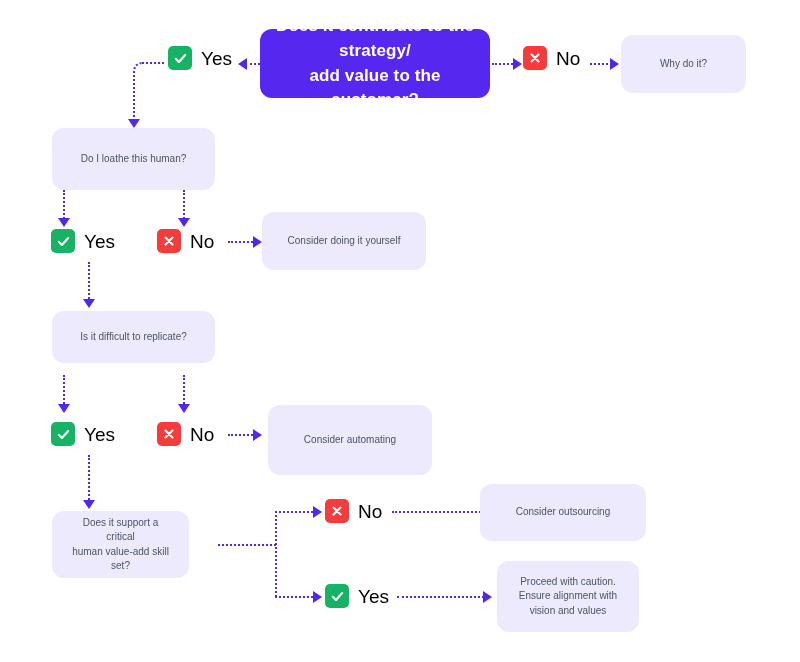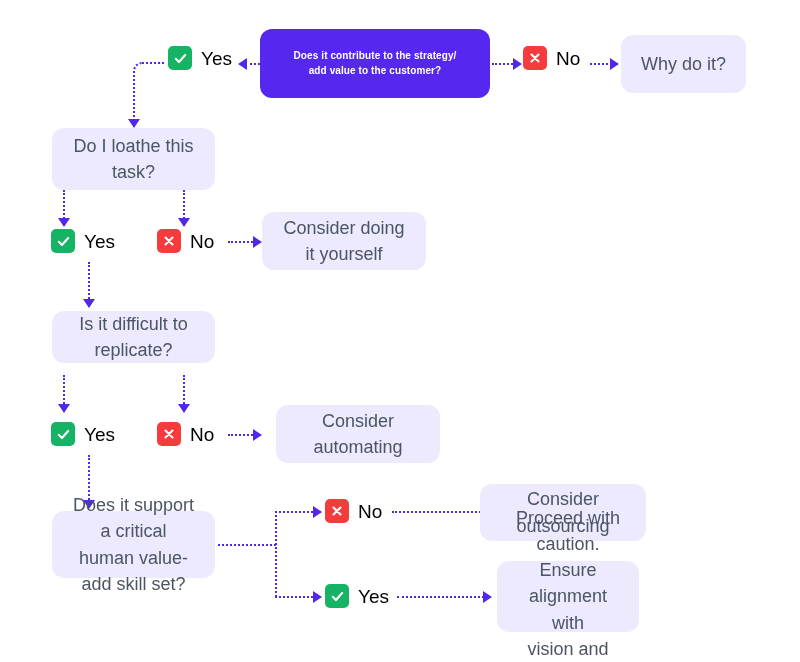--- a/index.html
+++ b/index.html
@@ -30,28 +30,28 @@
     align-items: center;
     justify-content: center;
     text-align: center;
     border-radius: 12px;
     line-height: 1.45;
   }
   .node-primary {
     background: #5627EE;
     color: #ffffff;
     font-weight: bold;
-    font-size: 10px;
+    font-size: 17px;
     padding: 6px 14px;
     letter-spacing: 0.1px;
   }
   .node-soft {
     background: #ECEAFC;
     color: #4b5563;
-    font-size: 18px;
+    font-size: 10px;
     padding: 6px 16px;
   }
 
   
   .blabel {
     position: absolute;
     display: flex;
     align-items: center;
     gap: 9px;
   }
@@ -151,21 +151,21 @@
   <div class="arrow-right" style="left:610px; top:58px;"></div>
 
   <div class="node node-soft" style="left:621px; top:35px; width:125px; height:58px;">
     <span>Why do it?</span>
   </div>
 
   <div class="elbow" style="left:133px; top:62px; width:29px; height:60px;"></div>
   <div class="arrow-down" style="left:128px; top:119px;"></div>
 
   <div class="node node-soft" style="left:52px; top:128px; width:163px; height:62px;">
-    <span>Do I loathe this task?</span>
+    <span>Do I loathe this human?</span>
   </div>
 
   <div class="vline" style="left:63px; top:190px; height:32px;"></div>
   <div class="arrow-down" style="left:58px; top:218px;"></div>
 
   <div class="vline" style="left:183px; top:190px; height:32px;"></div>
   <div class="arrow-down" style="left:178px; top:218px;"></div>
 
   <div class="blabel" style="left:51px; top:229px;">
     <span class="ico yes">
@@ -219,28 +219,28 @@
       <svg width="14" height="14" viewBox="0 0 24 24" aria-hidden="true">
         <path d="M6 6 L18 18 M18 6 L6 18" fill="none" stroke="#ffffff" stroke-width="3.6" stroke-linecap="round"></path>
       </svg>
     </span>
     <span class="btext">No</span>
   </div>
 
   <div class="hline" style="left:228px; top:434px; width:32px;"></div>
   <div class="arrow-right" style="left:253px; top:429px;"></div>
 
-  <div class="node node-soft" style="left:276px; top:405px; width:164px; height:58px;">
+  <div class="node node-soft" style="left:268px; top:405px; width:164px; height:70px;">
     <span>Consider automating</span>
   </div>
 
   <div class="vline" style="left:88px; top:455px; height:48px;"></div>
   <div class="arrow-down" style="left:83px; top:500px;"></div>
 
-  <div class="node node-soft" style="left:52px; top:511px; width:163px; height:67px;">
+  <div class="node node-soft" style="left:52px; top:511px; width:137px; height:67px;">
     <div>
       <span>Does it support a critical</span><br>
       <span>human value-add skill set?</span>
     </div>
   </div>
 
   <div class="hline" style="left:218px; top:544px; width:58px;"></div>
   <div class="vline" style="left:275px; top:511px; height:86px;"></div>
   <div class="hline" style="left:275px; top:511px; width:46px;"></div>
   <div class="arrow-right" style="left:313px; top:506px;"></div>

